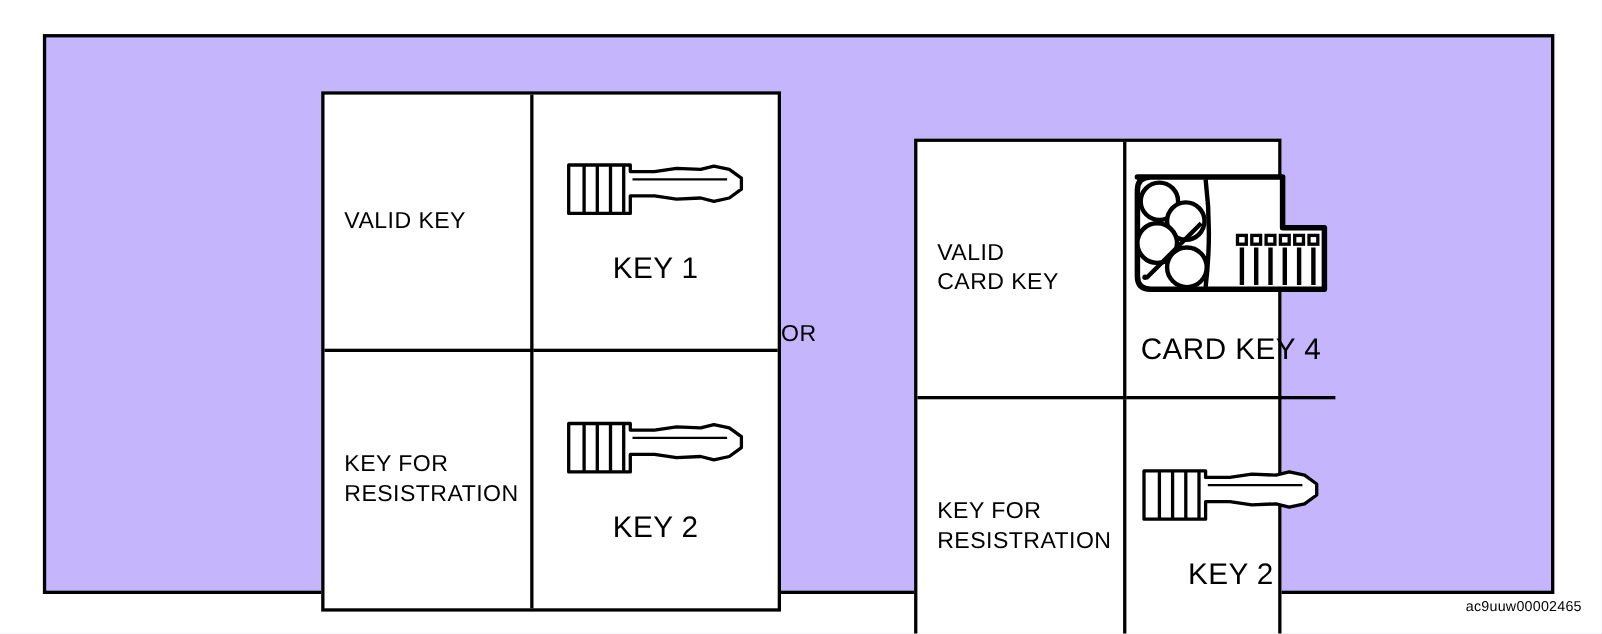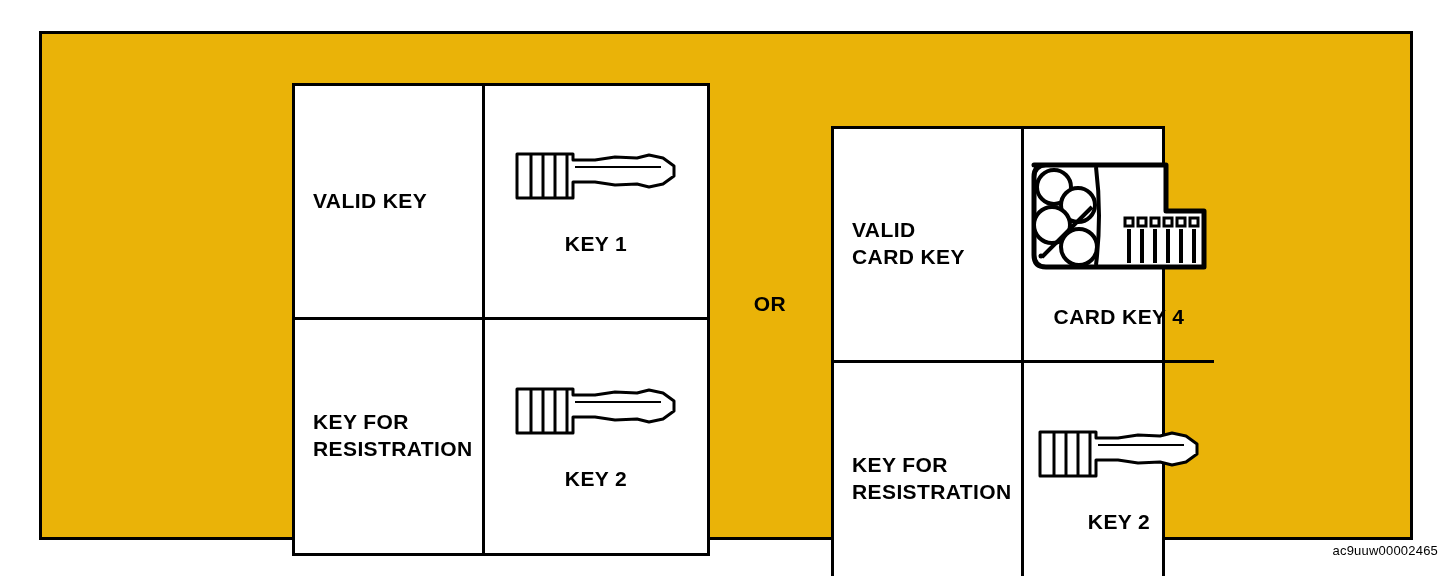--- a/index.html
+++ b/index.html
@@ -18,22 +18,21 @@
 
   
   #outer-frame {
     position: absolute;
     left: 39px;
     top: 31px;
     width: 1374px;
     height: 509px;
     border: 3px solid #000;
     box-sizing: border-box;
-    background: #eab308;
-    font-weight: bold;
+    background: #c4b5fd;
   }
 
   
   .key-table {
     position: absolute;
     top: 49px;
     height: 473px;
     border: 3px solid #000;
     box-sizing: border-box;
     display: grid;
@@ -60,37 +59,37 @@
     letter-spacing: 0.4px;
     line-height: 1.28;
     text-align: left;
     width: 100%;
     padding-left: 18px;
     box-sizing: border-box;
     white-space: pre-line;
   }
 
   .caption {
-    font-size: 21px;
+    font-size: 27px;
     letter-spacing: 0.4px;
     text-align: left;
     margin-top: 22px;
   }
 
   .art {
     display: block;
   }
 
   
   #or-divider {
     position: absolute;
     left: 668px;
     top: 258px;
     width: 120px;
-    text-align: center;
+    text-align: left;
     font-size: 21px;
     letter-spacing: 0.5px;
   }
 
   
   #watermark {
     position: absolute;
     right: 18px;
     top: 543px;
     font-size: 13px;

